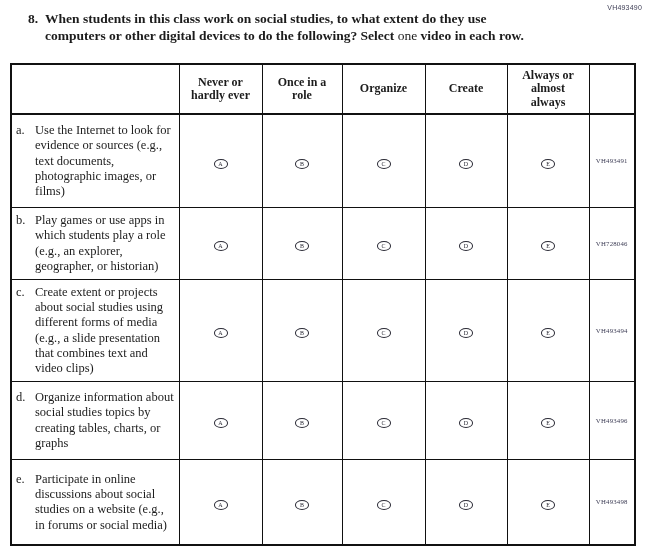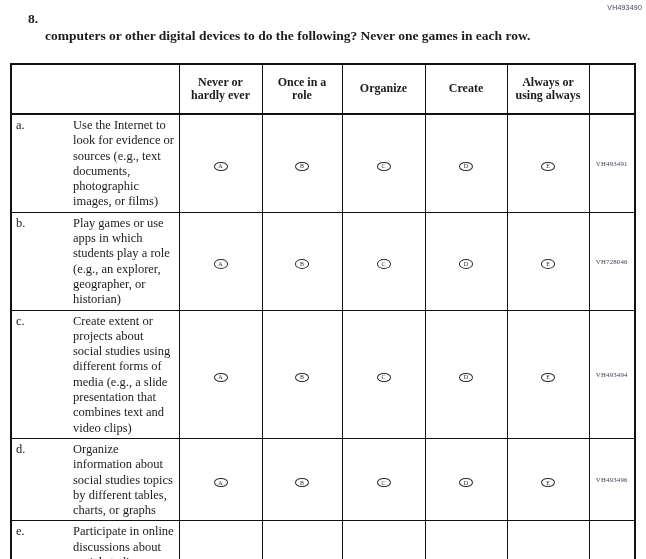--- a/index.html
+++ b/index.html
@@ -23,21 +23,21 @@
   
   .question {
     margin: 11px 0 0 28px;
     width: 585px;
     font-size: 13.5px;
     line-height: 16.5px;
     font-weight: 600;
     display: flex;
   }
   .q-number { width: 17px; flex: 0 0 auto; font-weight: 700; }
-  .q-bold { font-weight: 700; }
+  .q-bold { font-weight: 400; }
 
   
   table.grid {
     border-collapse: collapse;
     table-layout: fixed;
     width: 624px;
     margin: 19px 0 0 10px;
     border: 2.5px solid #111;
   }
   table.grid th, table.grid td {
@@ -56,21 +56,21 @@
   }
 
   td.label-cell {
     vertical-align: top;
     padding: 3px 3px 2px 4px;
     font-size: 12.5px;
     line-height: 15.3px;
   }
   .label-wrap { display: flex; }
   .row-letter { flex: 0 0 19px; }
-  .row-text { flex: 1 1 auto; margin-left: 38px; }
+  .row-text { flex: 1 1 auto; }
 
   td.bubble-cell { text-align: center; }
   .bubble {
     display: inline-flex;
     align-items: center;
     justify-content: center;
     width: 14px; height: 9.5px;
     border: 1.1px solid #2b2b36;
     border-radius: 50%;
     font-size: 6px;
@@ -96,43 +96,43 @@
   tr.r-e { height: 86px; }
 </style>
 </head>
 <body>
 
 <div class="top-code">VH493490</div>
 
 <div class="question">
   <span class="q-number">8.</span>
   <span>
-    <br>
-    <span>computers or other digital devices to do the following? Never </span><span class="q-bold">one</span><span> games in each row.</span>
+    <span>When students in this class work on social studies, to what extent do they use</span><br>
+    <span>computers or other digital devices to do the following? Select </span><span class="q-bold">one</span><span> video in each row.</span>
   </span>
 </div>
 
 <table class="grid">
   <colgroup>
     <col style="width:168px">
       <col style="width:83px">
       <col style="width:80px">
     <col style="width:83px">
       <col style="width:82px">
       <col style="width:82px">
     <col style="width:46px">
   </colgroup>
   <thead>
     <tr class="hrow">
       <th class="hdr"></th>
       <th class="hdr">Never or hardly ever</th>
       <th class="hdr">Once in a role</th>
       <th class="hdr">Organize</th>
       <th class="hdr">Create</th>
-      <th class="hdr">Always or using always</th>
+      <th class="hdr">Always or almost always</th>
       <th class="hdr"></th>
     </tr>
   </thead>
   <tbody>
     <tr class="r-a">
       <td class="label-cell">
         <div class="label-wrap">
           <span class="row-letter">a.</span>
           <span class="row-text">Use the Internet to look for evidence or sources (e.g., text documents, photographic images, or films)</span>
         </div>
@@ -169,21 +169,21 @@
       <td class="bubble-cell"><span class="bubble">B</span></td>
       <td class="bubble-cell"><span class="bubble">C</span></td>
       <td class="bubble-cell"><span class="bubble">D</span></td>
       <td class="bubble-cell"><span class="bubble">E</span></td>
       <td class="code-cell">VH493494</td>
     </tr>
     <tr class="r-d">
       <td class="label-cell">
         <div class="label-wrap">
           <span class="row-letter">d.</span>
-          <span class="row-text">Organize information about social studies topics by different tables, charts, or graphs</span>
+          <span class="row-text">Organize information about social studies topics by creating tables, charts, or graphs</span>
         </div>
       </td>
       <td class="bubble-cell"><span class="bubble">A</span></td>
       <td class="bubble-cell"><span class="bubble">B</span></td>
       <td class="bubble-cell"><span class="bubble">C</span></td>
       <td class="bubble-cell"><span class="bubble">D</span></td>
       <td class="bubble-cell"><span class="bubble">E</span></td>
       <td class="code-cell">VH493496</td>
     </tr>
     <tr class="r-e">

